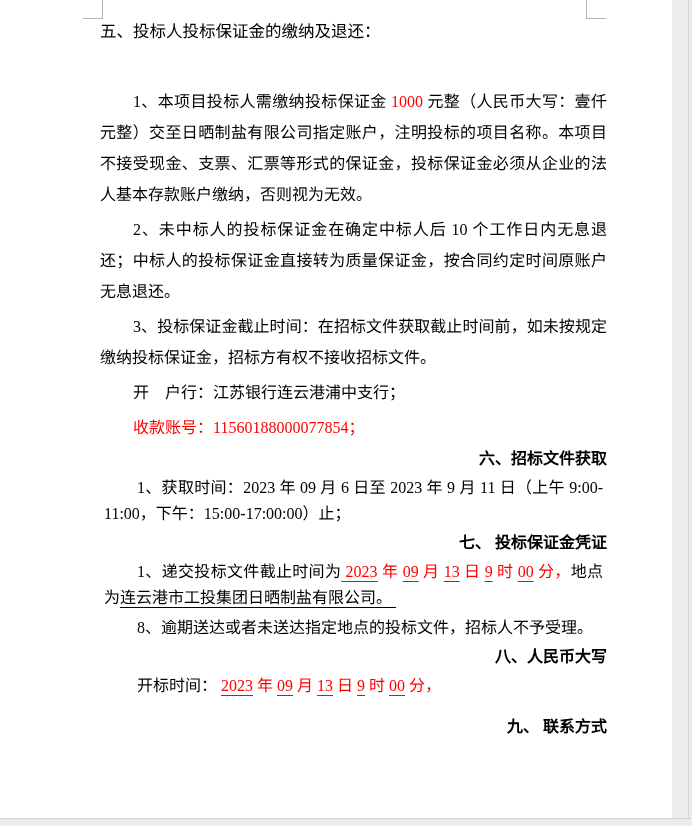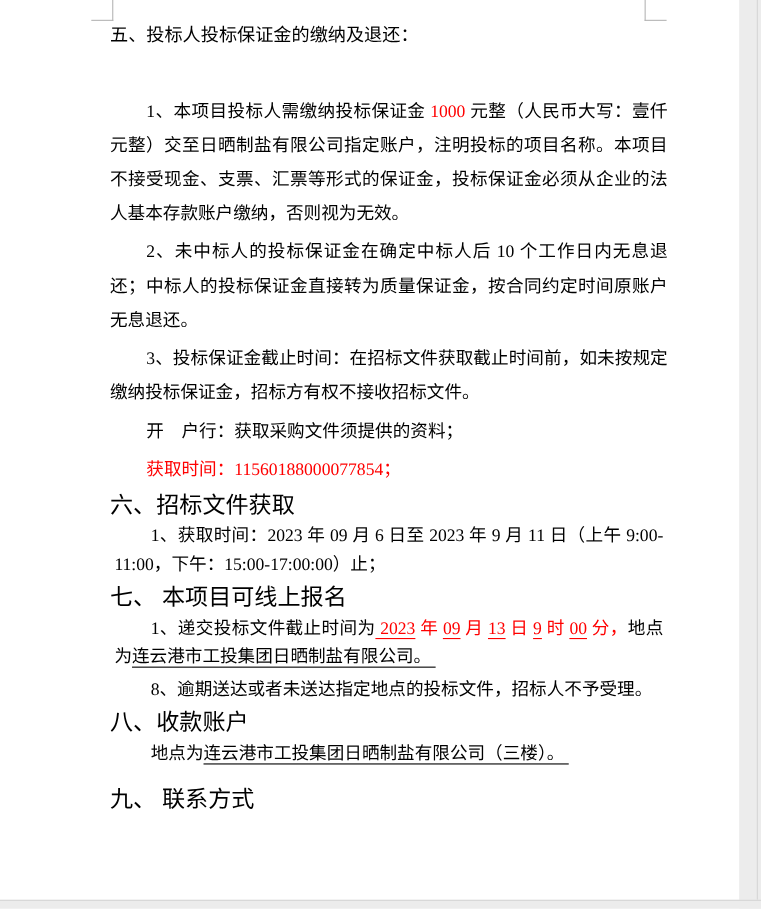--- a/index.html
+++ b/index.html
@@ -29,21 +29,21 @@
     background:var(--band);border-top:1px solid var(--edge);
   }
   .crop{position:absolute;top:0;width:20px;height:19px;}
   .crop.tl{left:83px;border-right:1px solid var(--crop);border-bottom:1px solid var(--crop);}
   .crop.tr{left:586px;border-left:1px solid var(--crop);border-bottom:1px solid var(--crop);}
   .textarea{
     position:absolute;left:100px;top:20px;width:507px;
     font-size:16px;line-height:31px;text-align:justify;
   }
   .h-plain{font-size:16.5px;font-weight:400;line-height:24px;margin:0 0 42px;text-align:left;}
-  .h-bold{font-size:21px;font-weight:400;line-height:24px;margin:0 0 2px;text-align:left;}
+  .h-bold{font-size:16px;font-weight:700;line-height:24px;margin:0 0 2px;text-align:right;}
   .mt{margin-top:4px;}
   .mt-big{margin-top:16px;}
   p{margin:0 0 4px;}
   .indent{text-indent:33px;}
   .sec-tight p{line-height:26px;margin:4px;}
   .r{color:var(--red);}
   .ru{color:var(--red);text-decoration:underline;text-decoration-color:var(--red);text-underline-offset:4px;text-decoration-thickness:1px;}
   .bu{text-decoration:underline;text-decoration-color:var(--ink);text-underline-offset:4px;text-decoration-thickness:1px;}
 </style>
 </head>
@@ -60,36 +60,36 @@
 
     <div class="h-plain">五、投标人投标保证金的缴纳及退还：</div>
 
     <p class="indent"><span>1、本项目投标人需缴纳投标保证金 </span><span class="r">1000</span><span> 元整（人民币大写：壹仟元整）交至日晒制盐有限公司指定账户，注明投标的项目名称。本项目不接受现金、支票、汇票等形式的保证金，投标保证金必须从企业的法人基本存款账户缴纳，否则视为无效。</span></p>
 
     <p class="indent">2、未中标人的投标保证金在确定中标人后 10 个工作日内无息退还；中标人的投标保证金直接转为质量保证金，按合同约定时间原账户无息退还。</p>
 
 
     <p class="indent">3、投标保证金截止时间：在招标文件获取截止时间前，如未按规定缴纳投标保证金，招标方有权不接收招标文件。</p>
 
-    <p class="indent">开　户行：获取采购文件须提供的资料；</p>
+    <p class="indent">开　户行：江苏银行连云港浦中支行；</p>
 
-    <p class="indent r">获取时间：11560188000077854；</p>
+    <p class="indent r">收款账号：11560188000077854；</p>
 
     <div class="sec-tight">
       <div class="h-bold">六、招标文件获取</div>
       <p class="indent">1、获取时间：2023 年 09 月 6 日至 2023 年 9 月 11 日（上午 9:00-11:00，下午：15:00-17:00:00）止；</p>
     </div>
 
     <div class="sec-tight">
-      <div class="h-bold mt">七、 本项目可线上报名</div>
+      <div class="h-bold mt">七、 投标保证金凭证</div>
       <p class="indent"><span>1、递交投标文件截止时间为</span><span class="ru"> 2023</span><span class="r"> 年 </span><span class="ru">09</span><span class="r"> 月 </span><span class="ru">13</span><span class="r"> 日 </span><span class="ru">9</span><span class="r"> 时 </span><span class="ru">00</span><span class="r"> 分</span><span class="r">，</span><span>地点为</span><span class="bu">连云港市工投集团日晒制盐有限公司。&nbsp;</span></p>
       <p class="indent">8、逾期送达或者未送达指定地点的投标文件，招标人不予受理。</p>
     </div>
 
     <div class="sec-tight">
-      <div class="h-bold mt">八、收款账户</div>
-      <p class="indent"><span>地点为</span><span class="bu">连云港市工投集团日晒制盐有限公司（三楼）。&nbsp;</span></p>
+      <div class="h-bold mt">八、人民币大写</div>
+      <p class="indent"><span>开标时间： </span><span class="ru"> 2023</span><span class="r"> 年 </span><span class="ru">09</span><span class="r"> 月 </span><span class="ru">13</span><span class="r"> 日 </span><span class="ru">9</span><span class="r"> 时 </span><span class="ru">00</span><span class="r"> 分</span><span class="r">，</span></p>
     </div>
 
     <div class="h-bold mt-big">九、 联系方式</div>
 
   </div>
 </div>
 
 </body></html>

